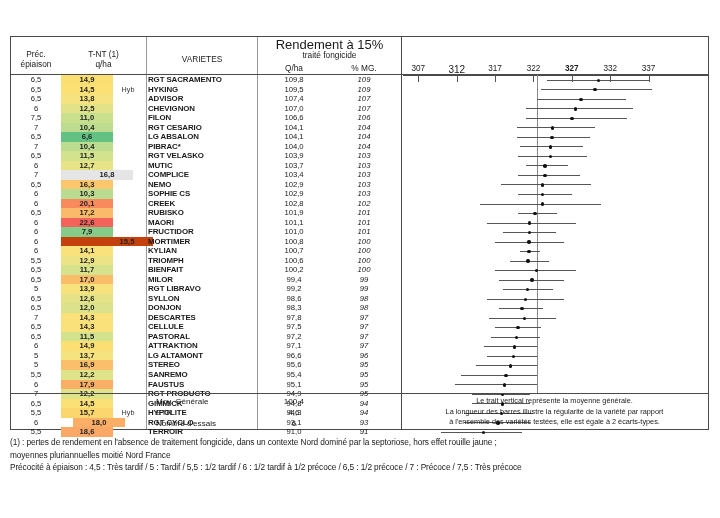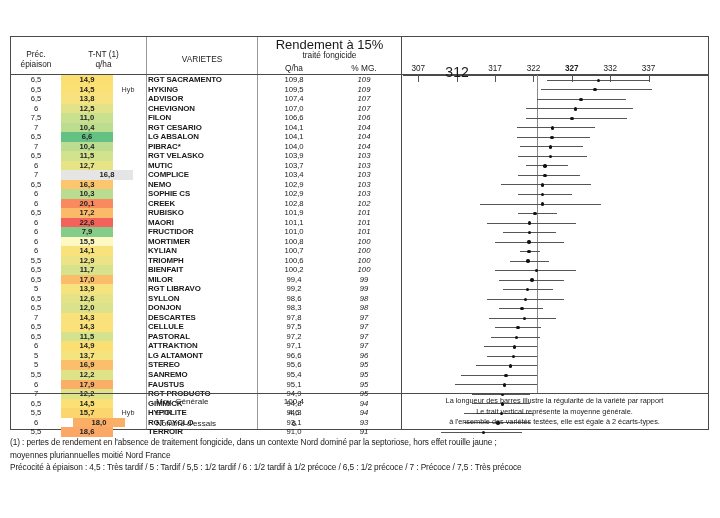--- a/index.html
+++ b/index.html
@@ -256,21 +256,21 @@
         <div class="row">
           <div class="c-prec">6</div>
           <div class="c-tnt" style="background:#84cc87;">7,9</div>
           <div class="c-hyb"></div>
           <div class="c-var">FRUCTIDOR</div>
           <div class="c-qha">101,0</div>
           <div class="c-mg">101</div>
         </div>
         <div class="row">
           <div class="c-prec">6</div>
-          <div class="c-tnt" style="background:#fef9c3;">15,5</div>
+          <div class="c-tnt" style="background:#c2410c;padding-left:40px;">15,5</div>
           <div class="c-hyb"></div>
           <div class="c-var">MORTIMER</div>
           <div class="c-qha">100,8</div>
           <div class="c-mg">100</div>
         </div>
         <div class="row">
           <div class="c-prec">6</div>
           <div class="c-tnt" style="background:#f9e27c;">14,1</div>
           <div class="c-hyb"></div>
           <div class="c-var">KYLIAN</div>
@@ -429,21 +429,21 @@
           <div class="c-qha">91,0</div>
           <div class="c-mg">91</div>
         </div>
       </div>
 
     <div class="chart" id="chart">
       <div class="axisline"></div>
     <div class="tick" style="left: 15.35px;"></div>
         <div style="position: absolute; top: -11px; left: 3.35px; width: 24px; text-align: center; font-size: 8.2px;">307</div>
         <div class="tick" style="left: 53.725px;"></div>
-        <div style="position: absolute; top: -11px; left: 41.725px; width: 24px; text-align: right; font-size: 14px;">312</div>
+        <div style="position: absolute; top: -11px; left: 41.725px; width: 24px; text-align: center; font-size: 10px;">312</div>
         <div class="tick" style="left: 92.1px;"></div>
         <div style="position: absolute; top: -11px; left: 80.1px; width: 24px; text-align: center; font-size: 8.2px;">317</div>
         <div class="tick" style="left: 130.475px;"></div>
         <div style="position: absolute; top: -11px; left: 118.475px; width: 24px; text-align: center; font-size: 8.2px;">322</div>
         <div class="tick" style="left: 168.85px;"></div>
         <div style="position: absolute; top: -11px; left: 156.85px; width: 24px; text-align: center; font-size: 8.2px; font-weight: bold;">327</div>
         <div class="tick" style="left: 207.225px;"></div>
         <div style="position: absolute; top: -11px; left: 195.225px; width: 24px; text-align: center; font-size: 8.2px;">332</div>
         <div class="tick" style="left: 245.6px;"></div>
         <div style="position: absolute; top: -11px; left: 233.6px; width: 24px; text-align: center; font-size: 8.2px;">337</div>
@@ -528,22 +528,22 @@
 
     <div class="summary">
       <div class="sm-label" style="top:3px;">Moy. Générale</div>
       <div class="sm-val" style="top:3px;">100,4</div>
       <div class="sm-label" style="top:14px;">ETR</div>
       <div class="sm-val" style="top:14px;">4,6</div>
       <div class="sm-label" style="top:25px;">Nombre d'essais</div>
       <div class="sm-val" style="top:25px;">6</div>
 
       <div class="legend">
+        <div>Le trait vertical représente la moyenne générale.</div>
         <div>La longueur des barres illustre la régularité de la variété par rapport</div>
-        <div>Le trait vertical représente la moyenne générale.</div>
         <div>à l'ensemble des variétés testées, elle est égale à 2 écarts-types.</div>
       </div>
     </div>
 
   </div>
 
   <div class="notes">
     <div class="note">(1) : pertes de rendement en l'absence de traitement fongicide, dans un contexte Nord dominé par la septoriose, hors effet rouille jaune ;</div>
     <div class="note">moyennes pluriannuelles moitié Nord France</div>
     <div class="note">Précocité à épiaison : 4,5 : Très tardif  /  5 : Tardif  /  5,5 : 1/2 tardif  /  6 : 1/2 tardif à 1/2 précoce  /  6,5 : 1/2 précoce  /  7 : Précoce  /  7,5 : Très précoce</div>

